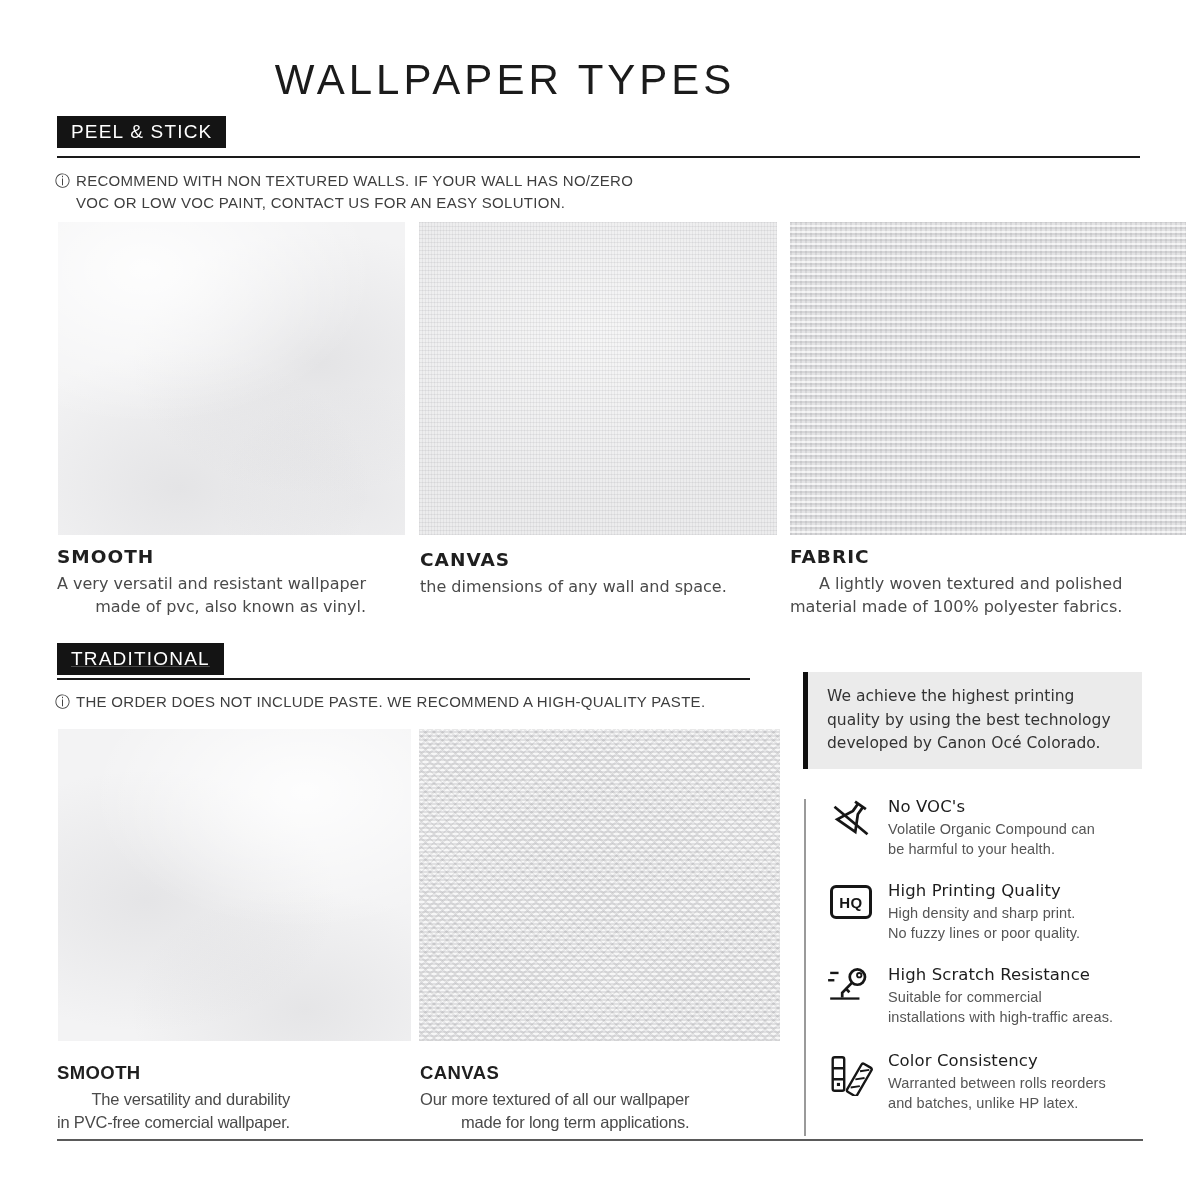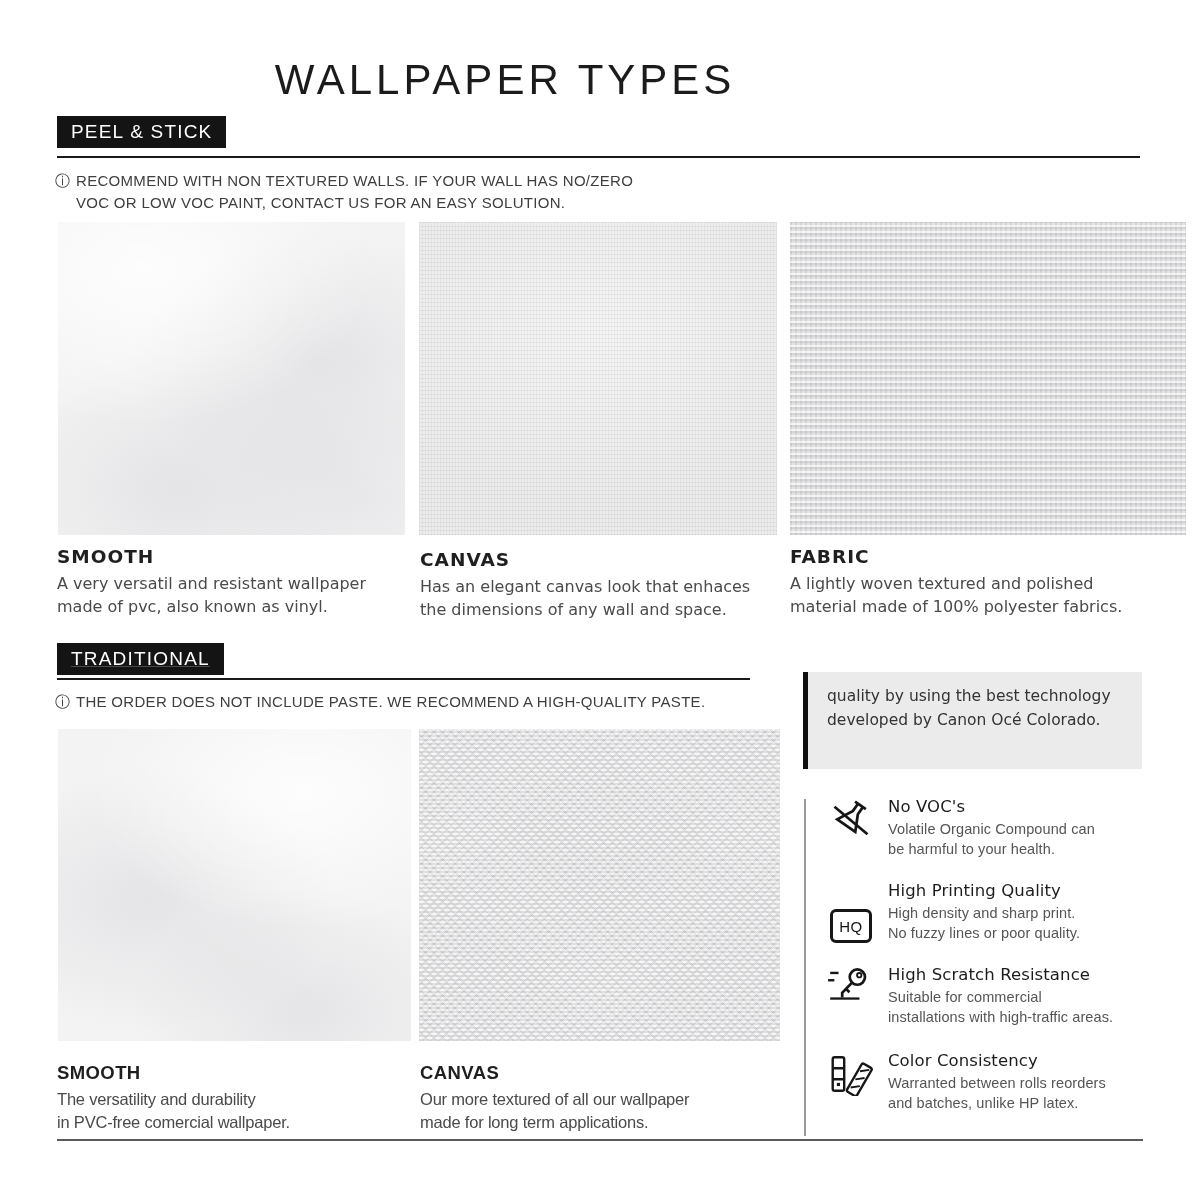--- a/index.html
+++ b/index.html
@@ -68,35 +68,35 @@
     background:
       repeating-linear-gradient(45deg, rgba(108,108,114,0.11) 0 2px, rgba(0,0,0,0) 2px 6px),
       repeating-linear-gradient(-45deg, rgba(108,108,114,0.11) 0 2px, rgba(0,0,0,0) 2px 6px),
       repeating-linear-gradient(0deg, rgba(118,118,124,0.13) 0 2px, rgba(255,255,255,0.45) 2px 4px),
       #f0f0f1;
   }
 
   
   .sw-name{font-size:18.5px;font-weight:700;letter-spacing:1px;color:#1f1f1f;}
   .sw-name.cond{font-weight:700;letter-spacing:0.4px;}
-  .sw-desc{font-size:16px;line-height:23px;color:#4a4a4a;}
+  .sw-desc{font-size:16px;line-height:23px;color:#4a4a4a;text-align:right;}
   .sw-desc.cond{font-size:16.5px;}
 
   
   .quote-bar{background:#0f0f0f;}
   .quote-box{background:#ebebeb;}
   .quote-text{padding:13px 0 0 19px;font-size:15.5px;line-height:23.5px;color:#333333;}
   .v-line{background:#9a9a9a;}
   .feat-title{font-size:16.5px;font-weight:400;color:#1c1c1c;letter-spacing:0.1px;}
   .feat-desc{font-family:"Liberation Sans",sans-serif;font-size:14.5px;line-height:19.5px;color:#555555;margin-top:4px;letter-spacing:0.1px;}
   .feat-icon{width:46px;height:44px;}
   .hq-box{
     width:36px;height:28px;border:3px solid #161616;border-radius:6px;
     display:flex;align-items:center;justify-content:center;
-    font-family:"Liberation Sans",sans-serif;font-weight:400;font-size:15px;color:#161616;letter-spacing:0.5px;margin-top:24px;
+    font-family:"Liberation Sans",sans-serif;font-weight:700;font-size:15px;color:#161616;letter-spacing:0.5px;
   }
 </style>
 </head>
 <body>
 
 <div class="abs page-title">WALLPAPER TYPES</div>
 
 <div class="abs" style="left:57px;top:122px;">
   <span class="sec-label">PEEL &amp; STICK</span>
 </div>
@@ -114,21 +114,20 @@
 <div class="abs swatch tex-fabric" style="left:790px;top:222px;width:396px;height:313px;"></div>
 
 <div class="abs sw-name" style="left:57px;top:546px;">SMOOTH</div>
 <div class="abs sw-desc" style="left:57px;top:572px;">
   <div class="nowrap">A very versatil and resistant wallpaper</div>
   <div class="nowrap">made of pvc, also known as vinyl.</div>
 </div>
 
 <div class="abs sw-name" style="left:420px;top:549px;">CANVAS</div>
 <div class="abs sw-desc" style="left:420px;top:575px;">
-  <div class="nowrap">Has an elegant canvas look that enhaces</div>
   <div class="nowrap">the dimensions of any wall and space.</div>
 </div>
 
 <div class="abs sw-name" style="left:790px;top:546px;">FABRIC</div>
 <div class="abs sw-desc" style="left:790px;top:572px;">
   <div class="nowrap">A lightly woven textured and polished</div>
   <div class="nowrap">material made of 100% polyester fabrics.</div>
 </div>
 
 <div class="abs" style="left:57px;top:649px;text-decoration:underline;">
@@ -155,20 +154,21 @@
 <div class="abs sw-desc cond" style="left:420px;top:1088px;">
   <div class="nowrap">Our more textured of all our wallpaper</div>
   <div class="nowrap">made for long term applications.</div>
 </div>
 
 <div class="abs rule-light" style="left:57px;top:1139px;width:1086px;"></div>
 
 <div class="abs quote-bar" style="left:803px;top:672px;width:5px;height:97px;"></div>
 <div class="abs quote-box" style="left:808px;top:672px;width:334px;height:97px;">
   <div class="quote-text">
+    <div class="nowrap">We achieve the highest printing</div>
     <div class="nowrap">quality by using the best technology</div>
     <div class="nowrap">developed by Canon Océ Colorado.</div>
   </div>
 </div>
 
 <div class="abs v-line" style="left:804px;top:799px;width:2px;height:337px;"></div>
 
 <div class="abs feat-icon" style="left:828px;top:798px;">
   <svg width="46" height="44" viewBox="0 0 40 40">
     <g transform="rotate(35 20 19)" stroke="#161616" stroke-width="2.5" fill="none">

